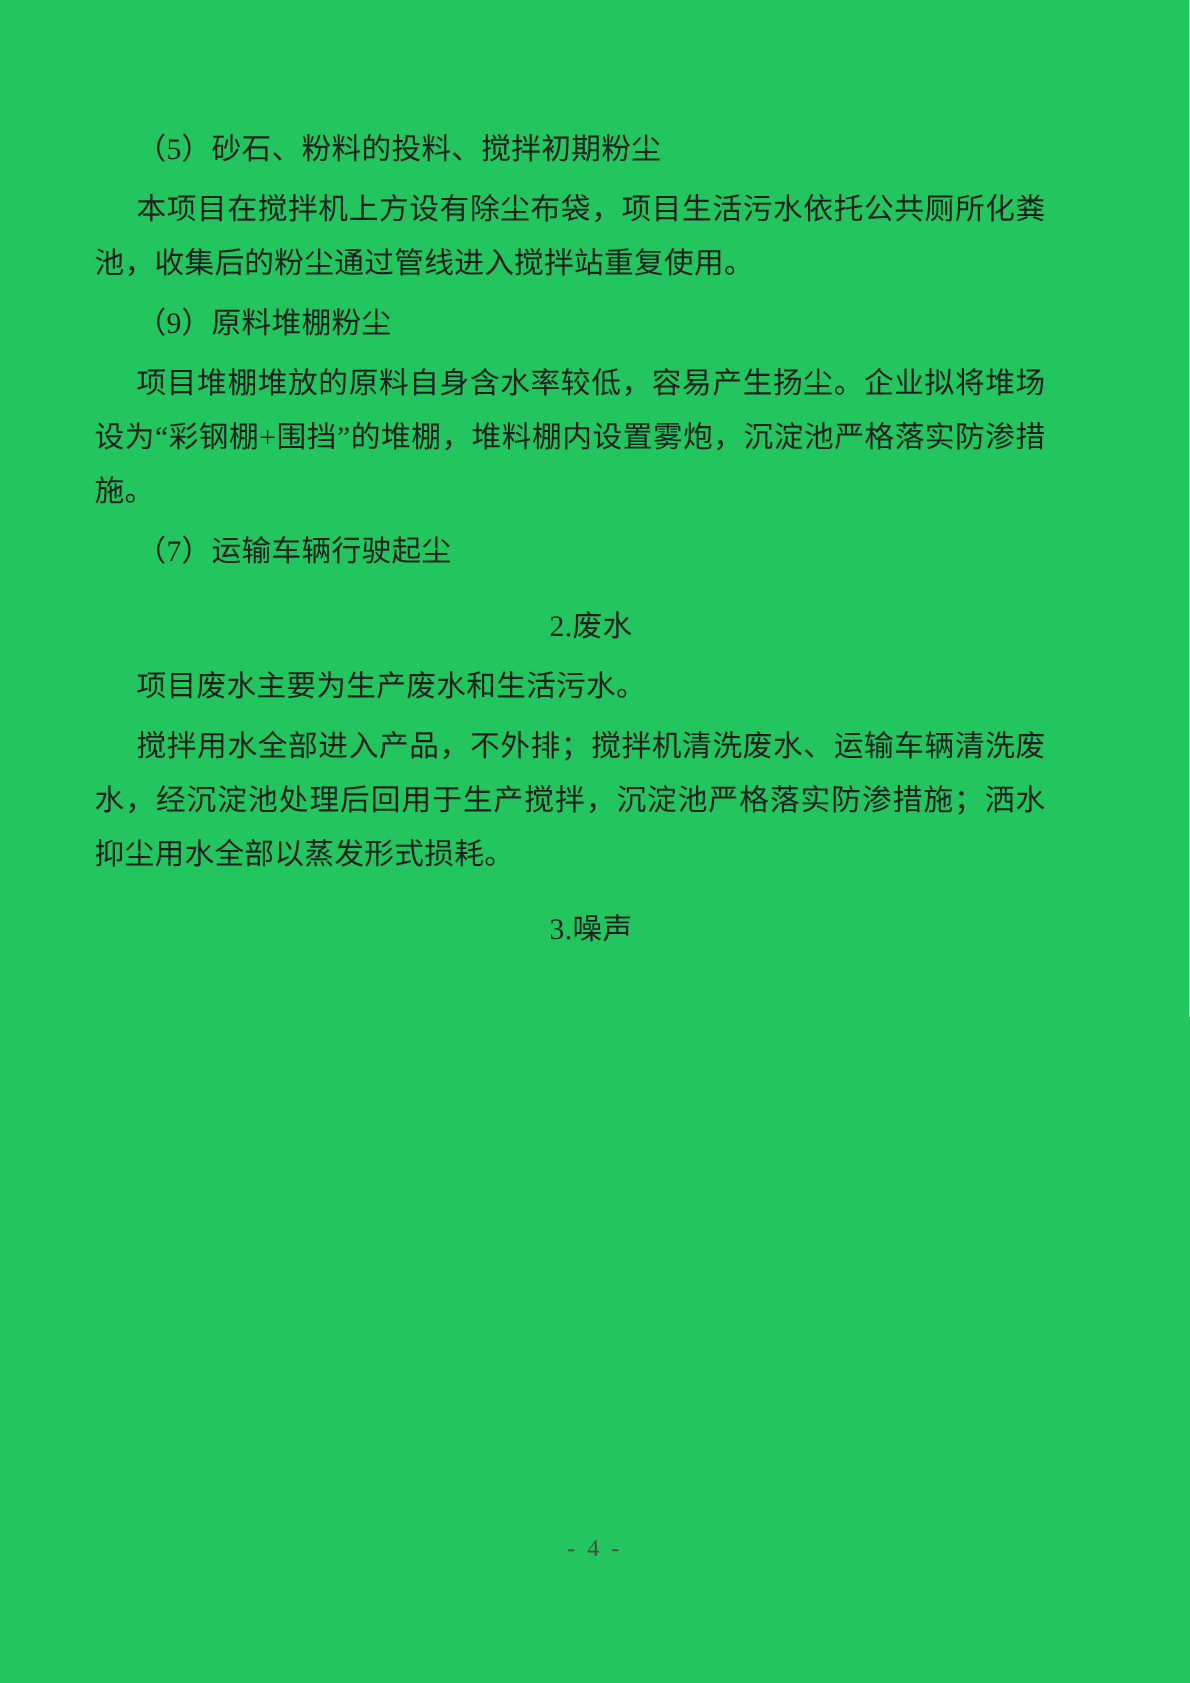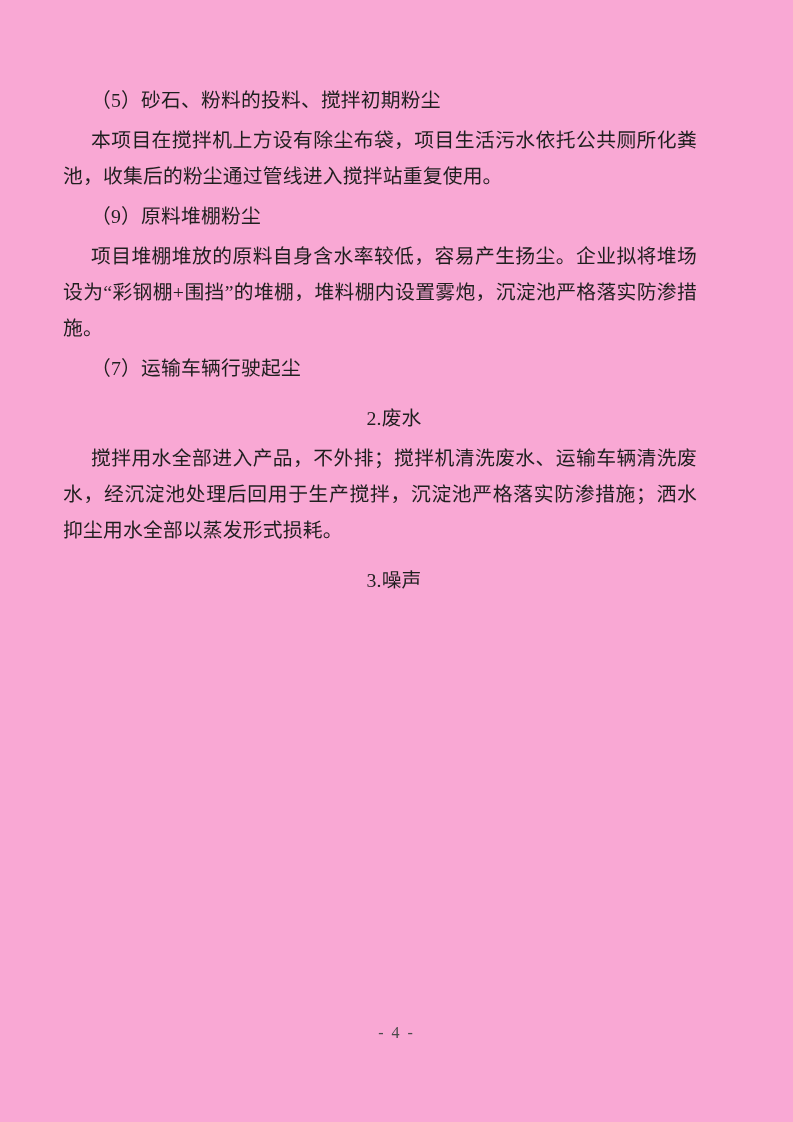--- a/index.html
+++ b/index.html
@@ -5,21 +5,21 @@
   html, body {
     margin: 0;
     padding: 0;
     background: #ffffff;
   }
   .page {
     position: relative;
     width: 793px;
     height: 1122px;
     margin: 0 auto;
-    background: #f9a8d4;
+    background: #22c55e;
     overflow: hidden;
     font-family: "Liberation Serif", "DejaVu Serif", serif;
     color: #1f1f1f;
   }
   .page-content {
     box-sizing: border-box;
     padding: 78px 96px 0 63px;
   }
   .blk {
     font-size: 19.8px;
@@ -54,17 +54,18 @@
 <body>
 
 <div class="page">
   <div class="page-content">
       <p class="blk heading">（5）砂石、粉料的投料、搅拌初期粉尘</p>
       <p class="blk paragraph">本项目在搅拌机上方设有除尘布袋，项目生活污水依托公共厕所化粪池，收集后的粉尘通过管线进入搅拌站重复使用。</p>
       <p class="blk heading">（9）原料堆棚粉尘</p>
       <p class="blk paragraph">项目堆棚堆放的原料自身含水率较低，容易产生扬尘。企业拟将堆场设为“彩钢棚+围挡”的堆棚，堆料棚内设置雾炮，沉淀池严格落实防渗措施。</p>
       <p class="blk heading">（7）运输车辆行驶起尘</p>
       <p class="blk section-heading">2.废水</p>
+      <p class="blk paragraph">项目废水主要为生产废水和生活污水。</p>
       <p class="blk paragraph">搅拌用水全部进入产品，不外排；搅拌机清洗废水、运输车辆清洗废水，经沉淀池处理后回用于生产搅拌，沉淀池严格落实防渗措施；洒水抑尘用水全部以蒸发形式损耗。</p>
       <p class="blk section-heading">3.噪声</p>
     </div>
   <div class="page-number">- 4 -</div>
 </div>
 
 </body></html>

